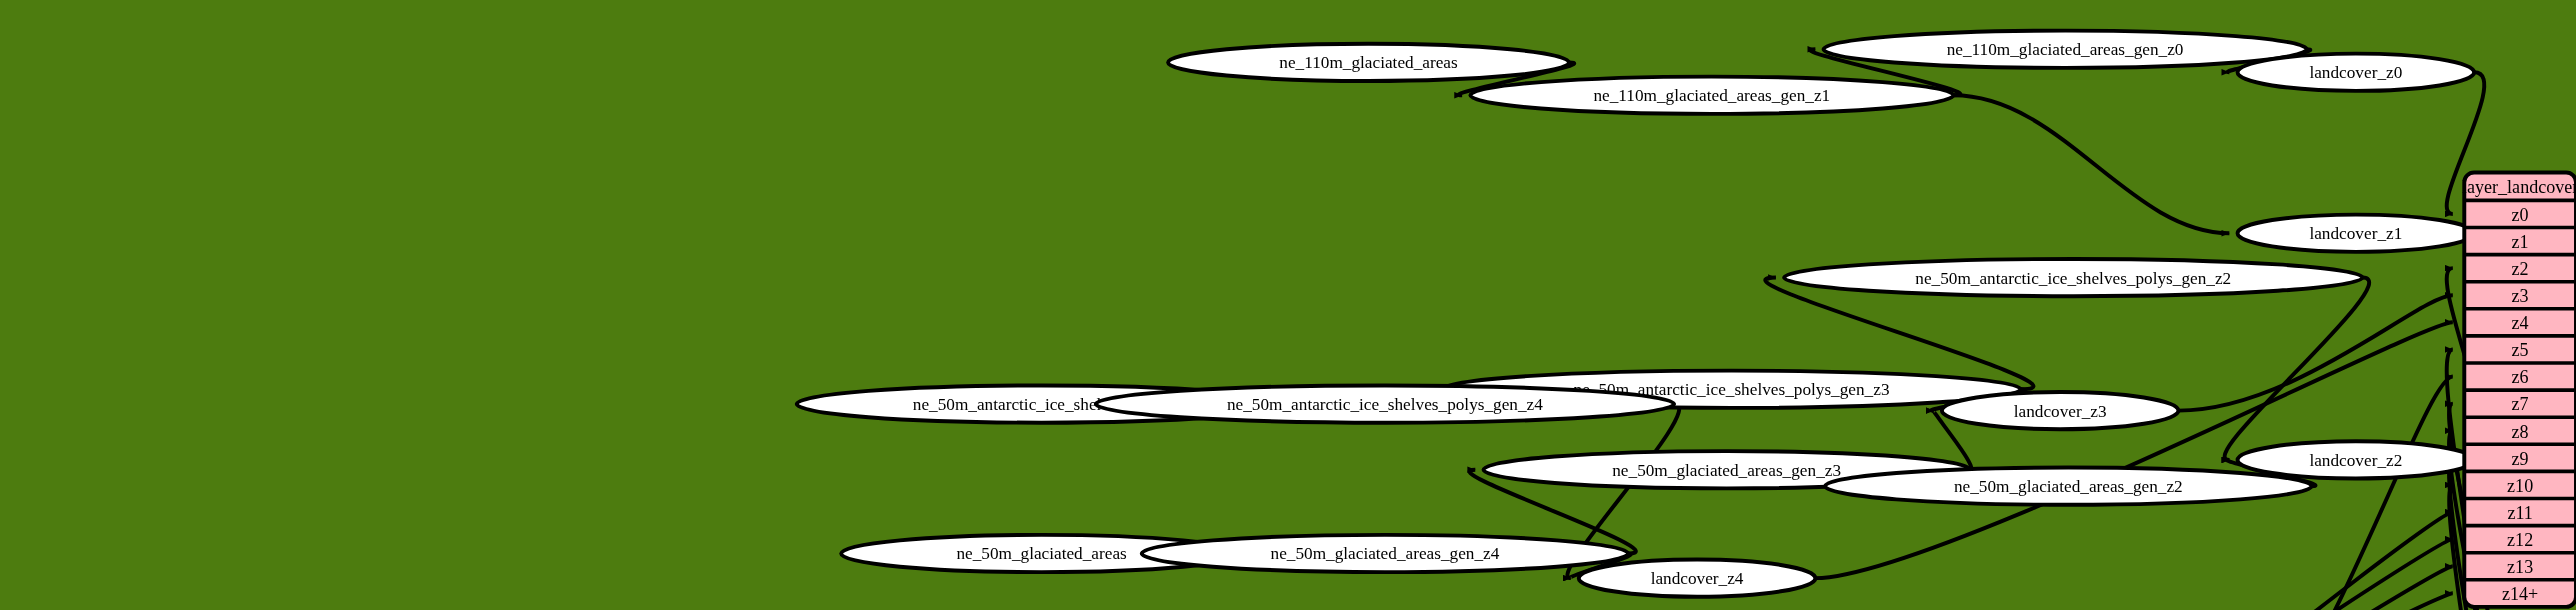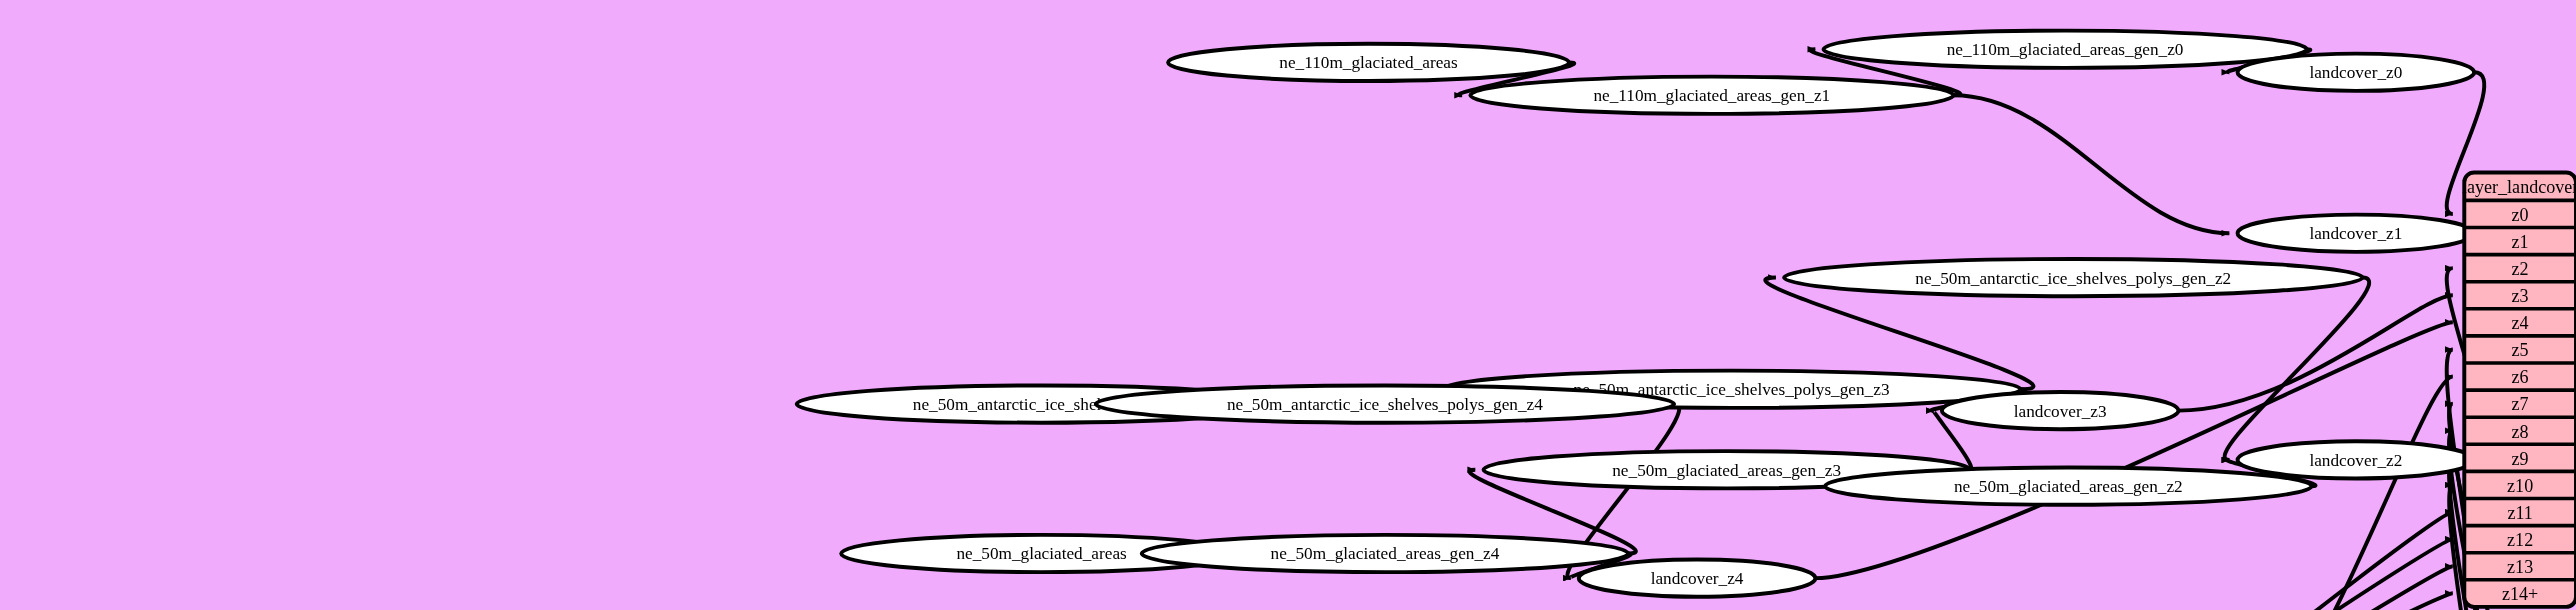--- a/index.html
+++ b/index.html
@@ -7,21 +7,21 @@
     padding: 0;
     background: #ffffff;
   }
   body {
     font-family: "Liberation Serif", "DejaVu Serif", serif;
   }
   #graph-canvas {
     position: relative;
     width: 2576px;
     height: 611px;
-    background: #f0abfc;
+    background: #4d7c0f;
     overflow: hidden;
   }
   #graph-svg {
     position: absolute;
     top: 0;
     left: 0;
     width: 2576px;
     height: 611px;
   }
   .node-ellipse {

